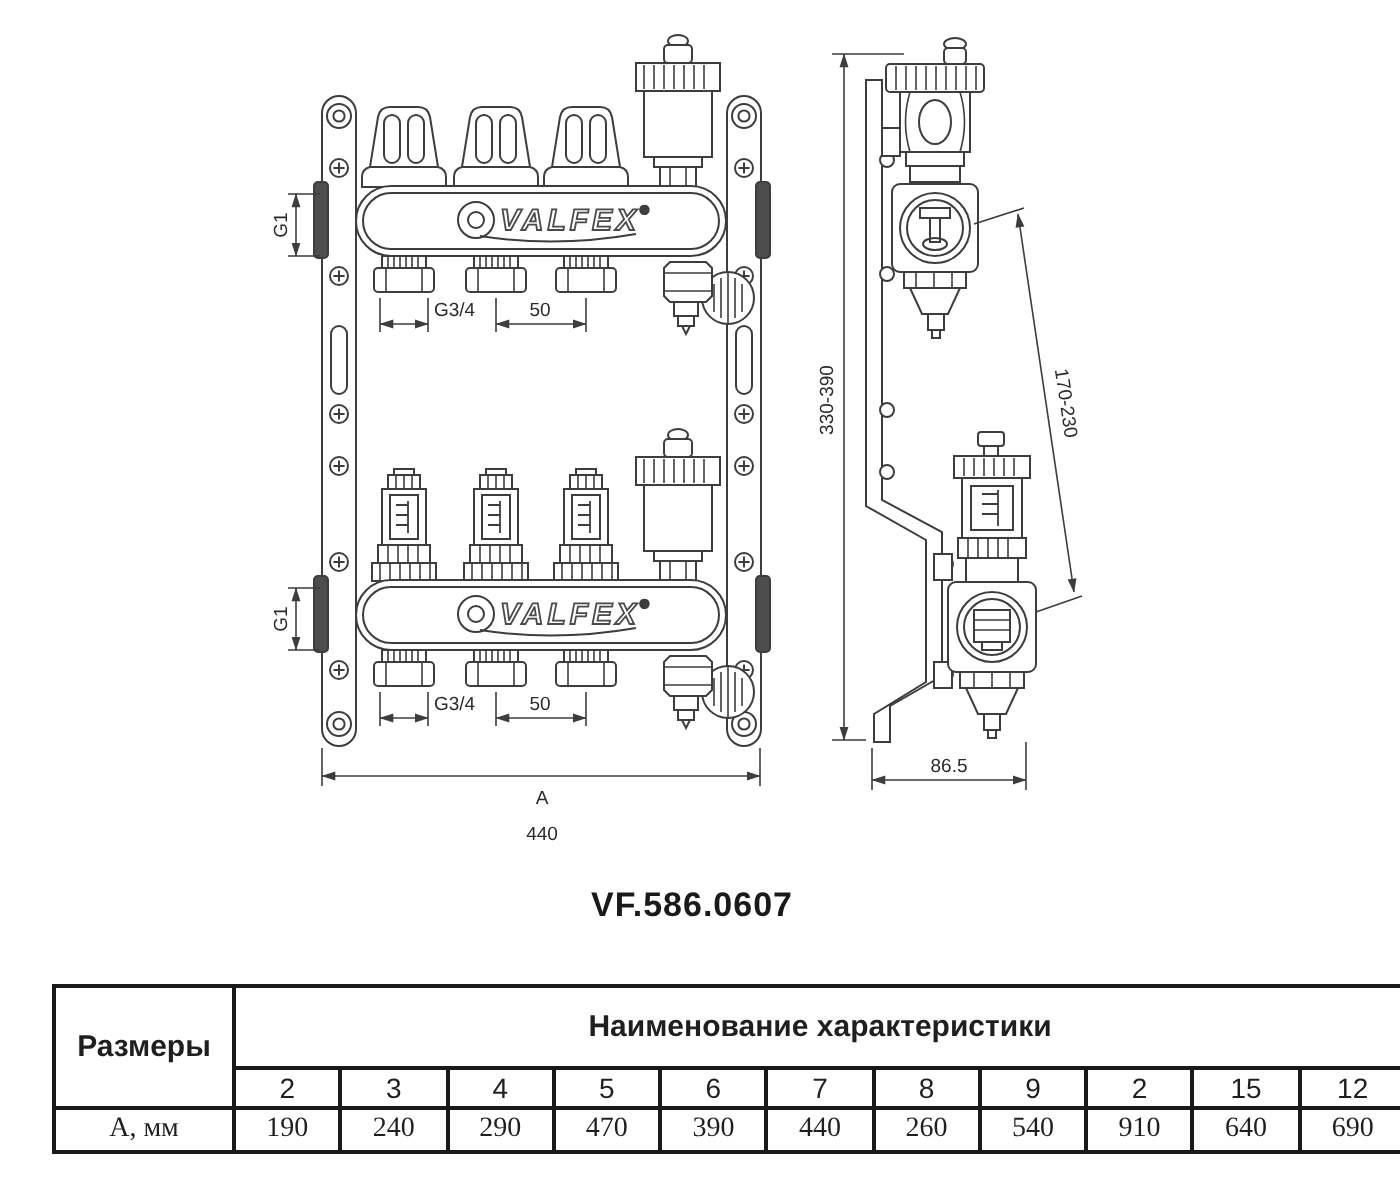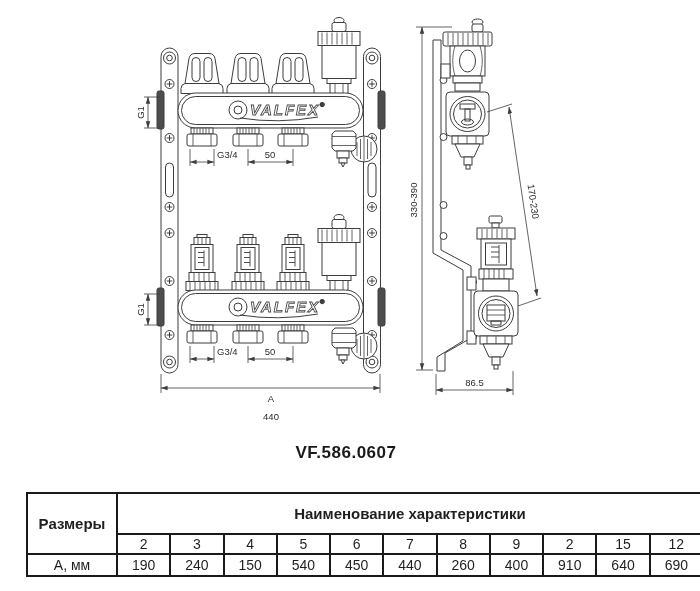--- a/index.html
+++ b/index.html
@@ -9,21 +9,21 @@
   .dimtxt{font-size:9.5px;fill:#2b2b2b;}
   .title-txt{font-size:17px;font-weight:bold;fill:#1a1a1a;letter-spacing:.5px;}
   .logo-txt{font-size:15px;font-weight:bold;font-style:italic;fill:#ffffff;stroke:#4a4a4a;stroke-width:.9;letter-spacing:2px;}
   .logo-reg{font-size:6px;fill:#4a4a4a;}
   table.spec{position:absolute;top:492px;left:14px;width:678px;border-collapse:collapse;table-layout:fixed;margin-left:12px;}
   table.spec td{border:2px solid #1a1a1a;text-align:center;vertical-align:middle;font-size:14px;padding:0;}
   table.spec td.hdr{font-weight:bold;font-size:15px;}
   table.spec col.c0{width:90px;}
   tr.r1 td{height:39px;}
   tr.r2 td{height:18px;}
-  tr.r3 td{height:20px;}
+  tr.r3 td{height:20px;font-family:Liberation Serif, serif;}
 </style>
 </head>
 <body>
 
 <div class="drawing-wrap">
 <svg width="700" height="490" viewBox="0 0 700 490">
   <defs>
     <marker id="arr" viewBox="0 0 10 8" markerWidth="9" markerHeight="7" refX="9.5" refY="4" orient="auto-start-reverse">
       <path d="M0,0.8 L10,4 L0,7.2 Z" fill="#3d3d3d"></path>
     </marker>
@@ -287,24 +287,24 @@
     <td>8</td>
     <td>9</td>
     <td>2</td>
     <td>15</td>
     <td>12</td>
   </tr>
   <tr class="r3">
     <td>А, мм</td>
     <td>190</td>
     <td>240</td>
-    <td>150</td>
-    <td>540</td>
-    <td>450</td>
+    <td>290</td>
+    <td>470</td>
+    <td>390</td>
     <td>440</td>
     <td>260</td>
-    <td>400</td>
+    <td>540</td>
     <td>910</td>
     <td>640</td>
     <td>690</td>
   </tr>
 </tbody>
   </table>
 
 </body></html>

